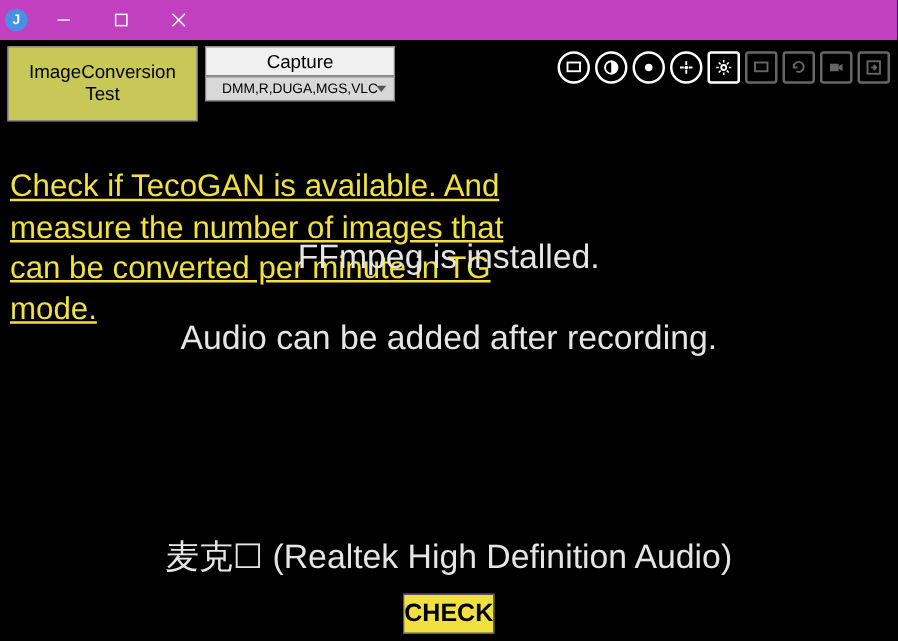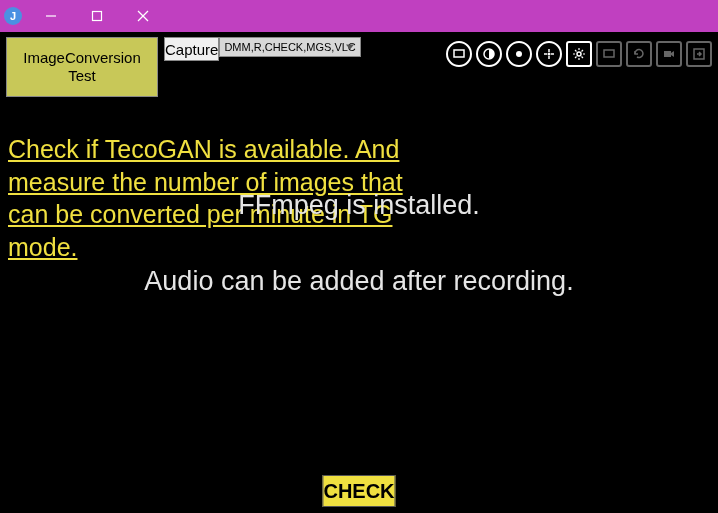--- a/index.html
+++ b/index.html
@@ -68,21 +68,21 @@
     line-height: 1.2;
     padding: 4px 4px;
     width: 152px;
     height: 60px;
     display: flex;
     align-items: center;
     justify-content: center;
   }
   .capture-group {
     display: flex;
-    flex-direction: row;
+    flex-direction: column;
     width: 152px;
   }
   .btn-capture {
     background: #f0f0f0;
     border: 1px solid #888;
     font-size: 15px;
     height: 24px;
     display: flex;
     align-items: center;
     justify-content: center;
@@ -151,21 +151,21 @@
   }
   .cyan-block {
     color: #e5e5e5;
     font-size: 27px;
     text-align: center;
     position: absolute;
     width: 100%;
     line-height: 1.4;
   }
   .cyan1 { top: 100px; }
-  .cyan2 { top: 176px; }
+  .cyan2 { top: 165px; }
   .cyan3 { top: 248px; }
   .cyan4 { top: 300px; }
   .cyan5 { top: 340px; }
   .check-btn {
     position: absolute;
     left: 50%;
     transform: translateX(-50%);
     bottom: 6px;
     top: 388px;
     background: #f0e040;
@@ -199,21 +199,21 @@
         </svg>
     </div>
   </div>
 </div>
 
 <div class="toolbar">
   <div class="btn-olive">ImageConversion<br>Test</div>
   <div class="capture-group">
     <div class="btn-capture">Capture</div>
     <div class="dropdown">
-      <span>DMM,R,CHECK,MGS,VLC</span>
+      <span>DMM,R,DUGA,MGS,VLC</span>
     </div>
   </div>
   <div class="spacer"></div>
   <div class="icon-row">
     <div class="tool-icon">
       <svg viewBox="0 0 14 14">
           <rect x="2" y="3" width="10" height="7" fill="none" stroke="#fff" stroke-width="1.5"></rect>
         </svg>
     </div>
     <div class="tool-icon">
@@ -262,14 +262,15 @@
           <path d="M5 7 L9 7 M7 5 L9 7 L7 9" fill="none" stroke="#666" stroke-width="1.5"></path>
         </svg>
     </div>
   </div>
 </div>
 
 <div class="content">
   <div class="yellow-text">Check if TecoGAN is available. And measure the number of images that can be converted per minute in TG mode.</div>
   <div class="cyan-block cyan1">FFmpeg is installed.</div>
   <div class="cyan-block cyan2">Audio can be added after recording.</div>
+  <div class="cyan-block cyan5">麦克☐ (Realtek High Definition Audio)</div>
   <div class="check-btn">CHECK</div>
 </div>
 
 </body></html>

